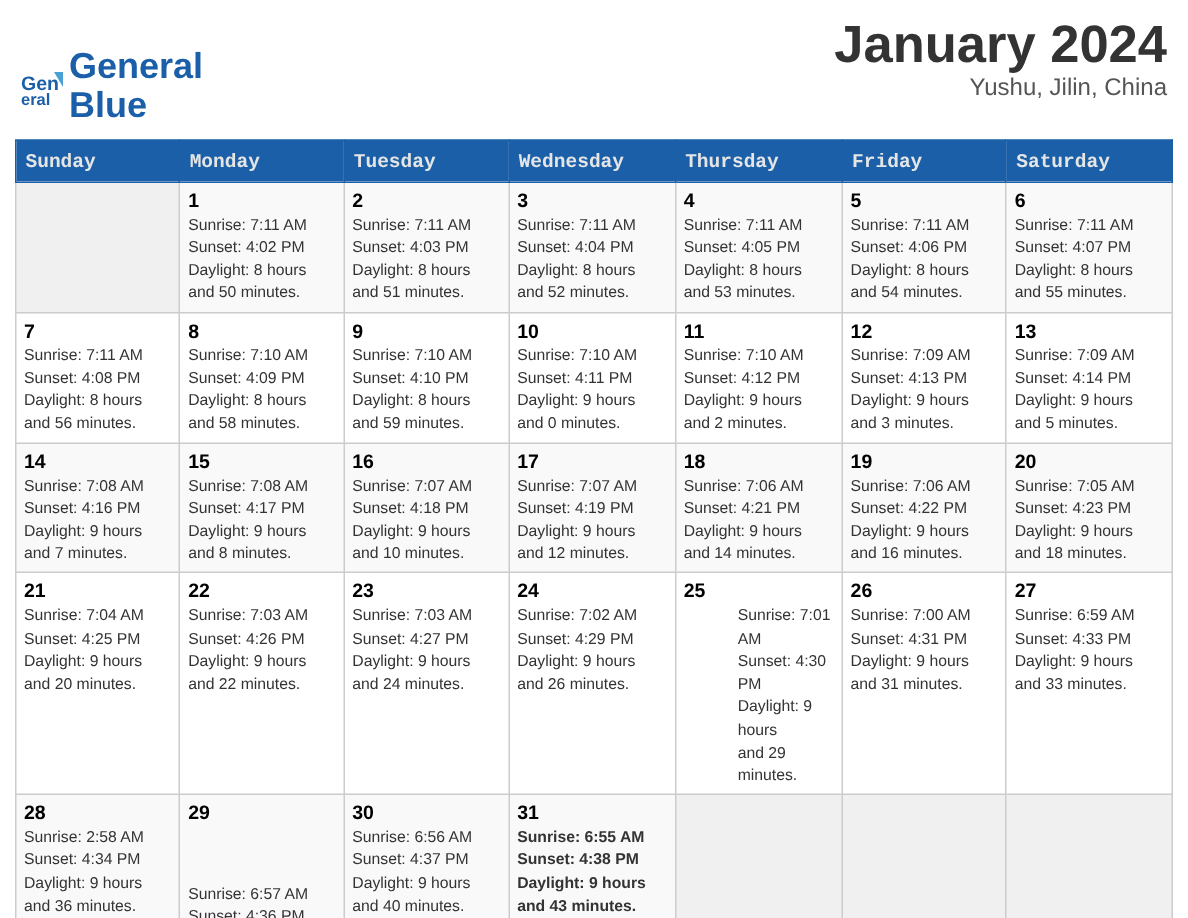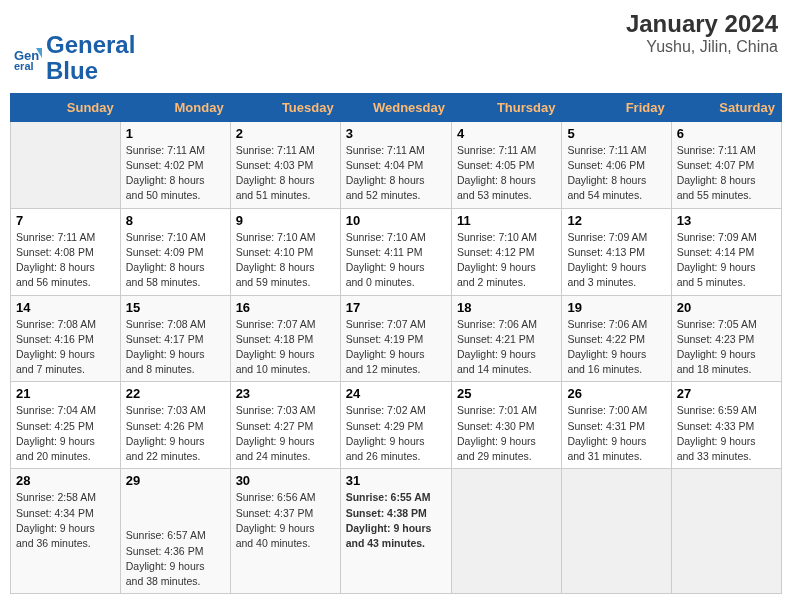--- a/index.html
+++ b/index.html
@@ -33,41 +33,42 @@
       color: #1a5fa8;
     }
     .logo-icon {
       width: 28px;
       height: 28px;
     }
     .title-block {
       text-align: right;
     }
     .month-title {
-      font-size: 24px;
+      font-size: 35px;
       font-weight: bold;
       color: #333;
     }
     .subtitle {
       font-size: 16px;
       color: #555;
     }
     table {
       width: 100%;
       border-collapse: collapse;
       font-size: 11px;
     }
     thead tr th {
       background-color: #1a5fa8;
-      color: #fdba74;
-      text-align: right;
+      color: #e5e5e5;
+      text-align: left;
       padding: 6px 6px;
       font-size: 13px;
       font-weight: bold;
       border: 1px solid #1a5fa8;
+      font-family: Liberation Mono, monospace;
     }
     tbody tr td {
       vertical-align: top;
       border: 1px solid #ccc;
       padding: 4px 5px;
       width: 113px;
       min-height: 80px;
       background: #fff;
     }
     tbody tr:nth-child(odd) td {
@@ -295,21 +296,21 @@
         </td>
         <td>
           <span class="day-number">24</span>
           <div class="day-info" style="white-space: pre-line;">Sunrise: 7:02 AM
 Sunset: 4:29 PM
 Daylight: 9 hours
 and 26 minutes.</div>
         </td>
         <td>
           <span class="day-number">25</span>
-          <div class="day-info" style="white-space: pre-line;">Sunrise: 7:01 AM
+          <div class="day-info" style="white-space: pre-line; margin-left: 36px;">Sunrise: 7:01 AM
 Sunset: 4:30 PM
 Daylight: 9 hours
 and 29 minutes.</div>
         </td>
         <td>
           <span class="day-number">26</span>
           <div class="day-info" style="white-space: pre-line;">Sunrise: 7:00 AM
 Sunset: 4:31 PM
 Daylight: 9 hours
 and 31 minutes.</div>

